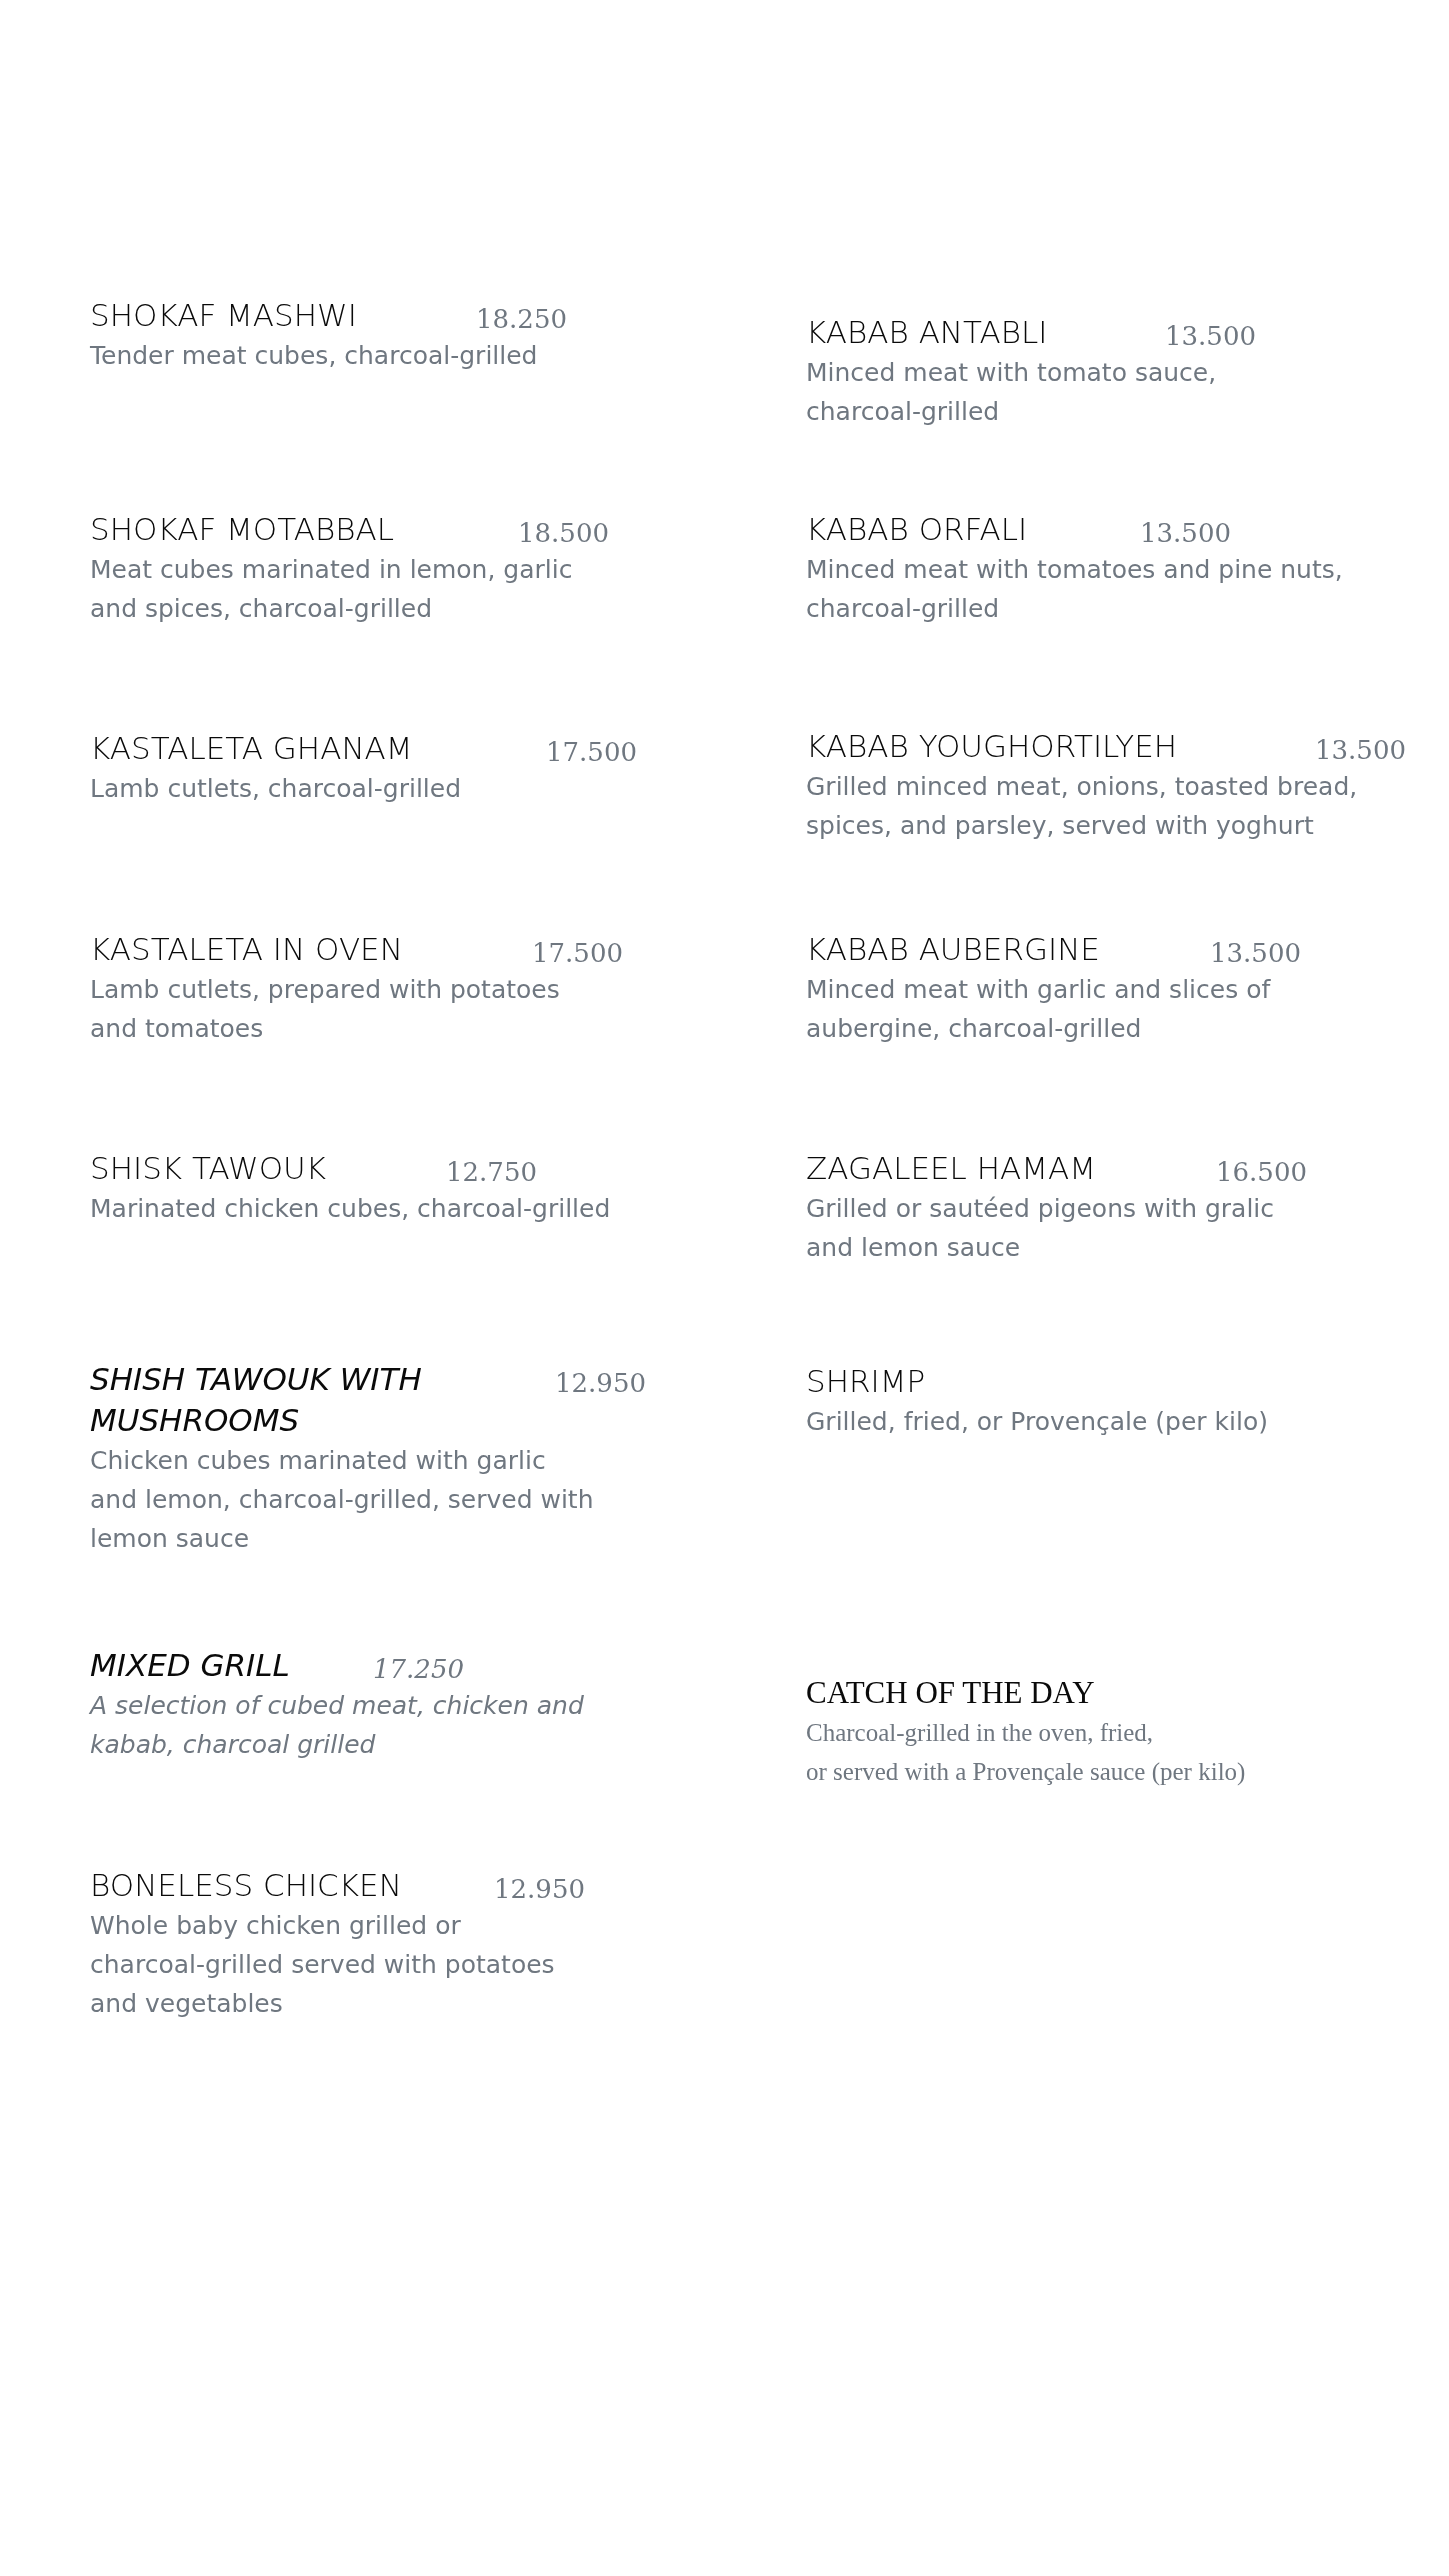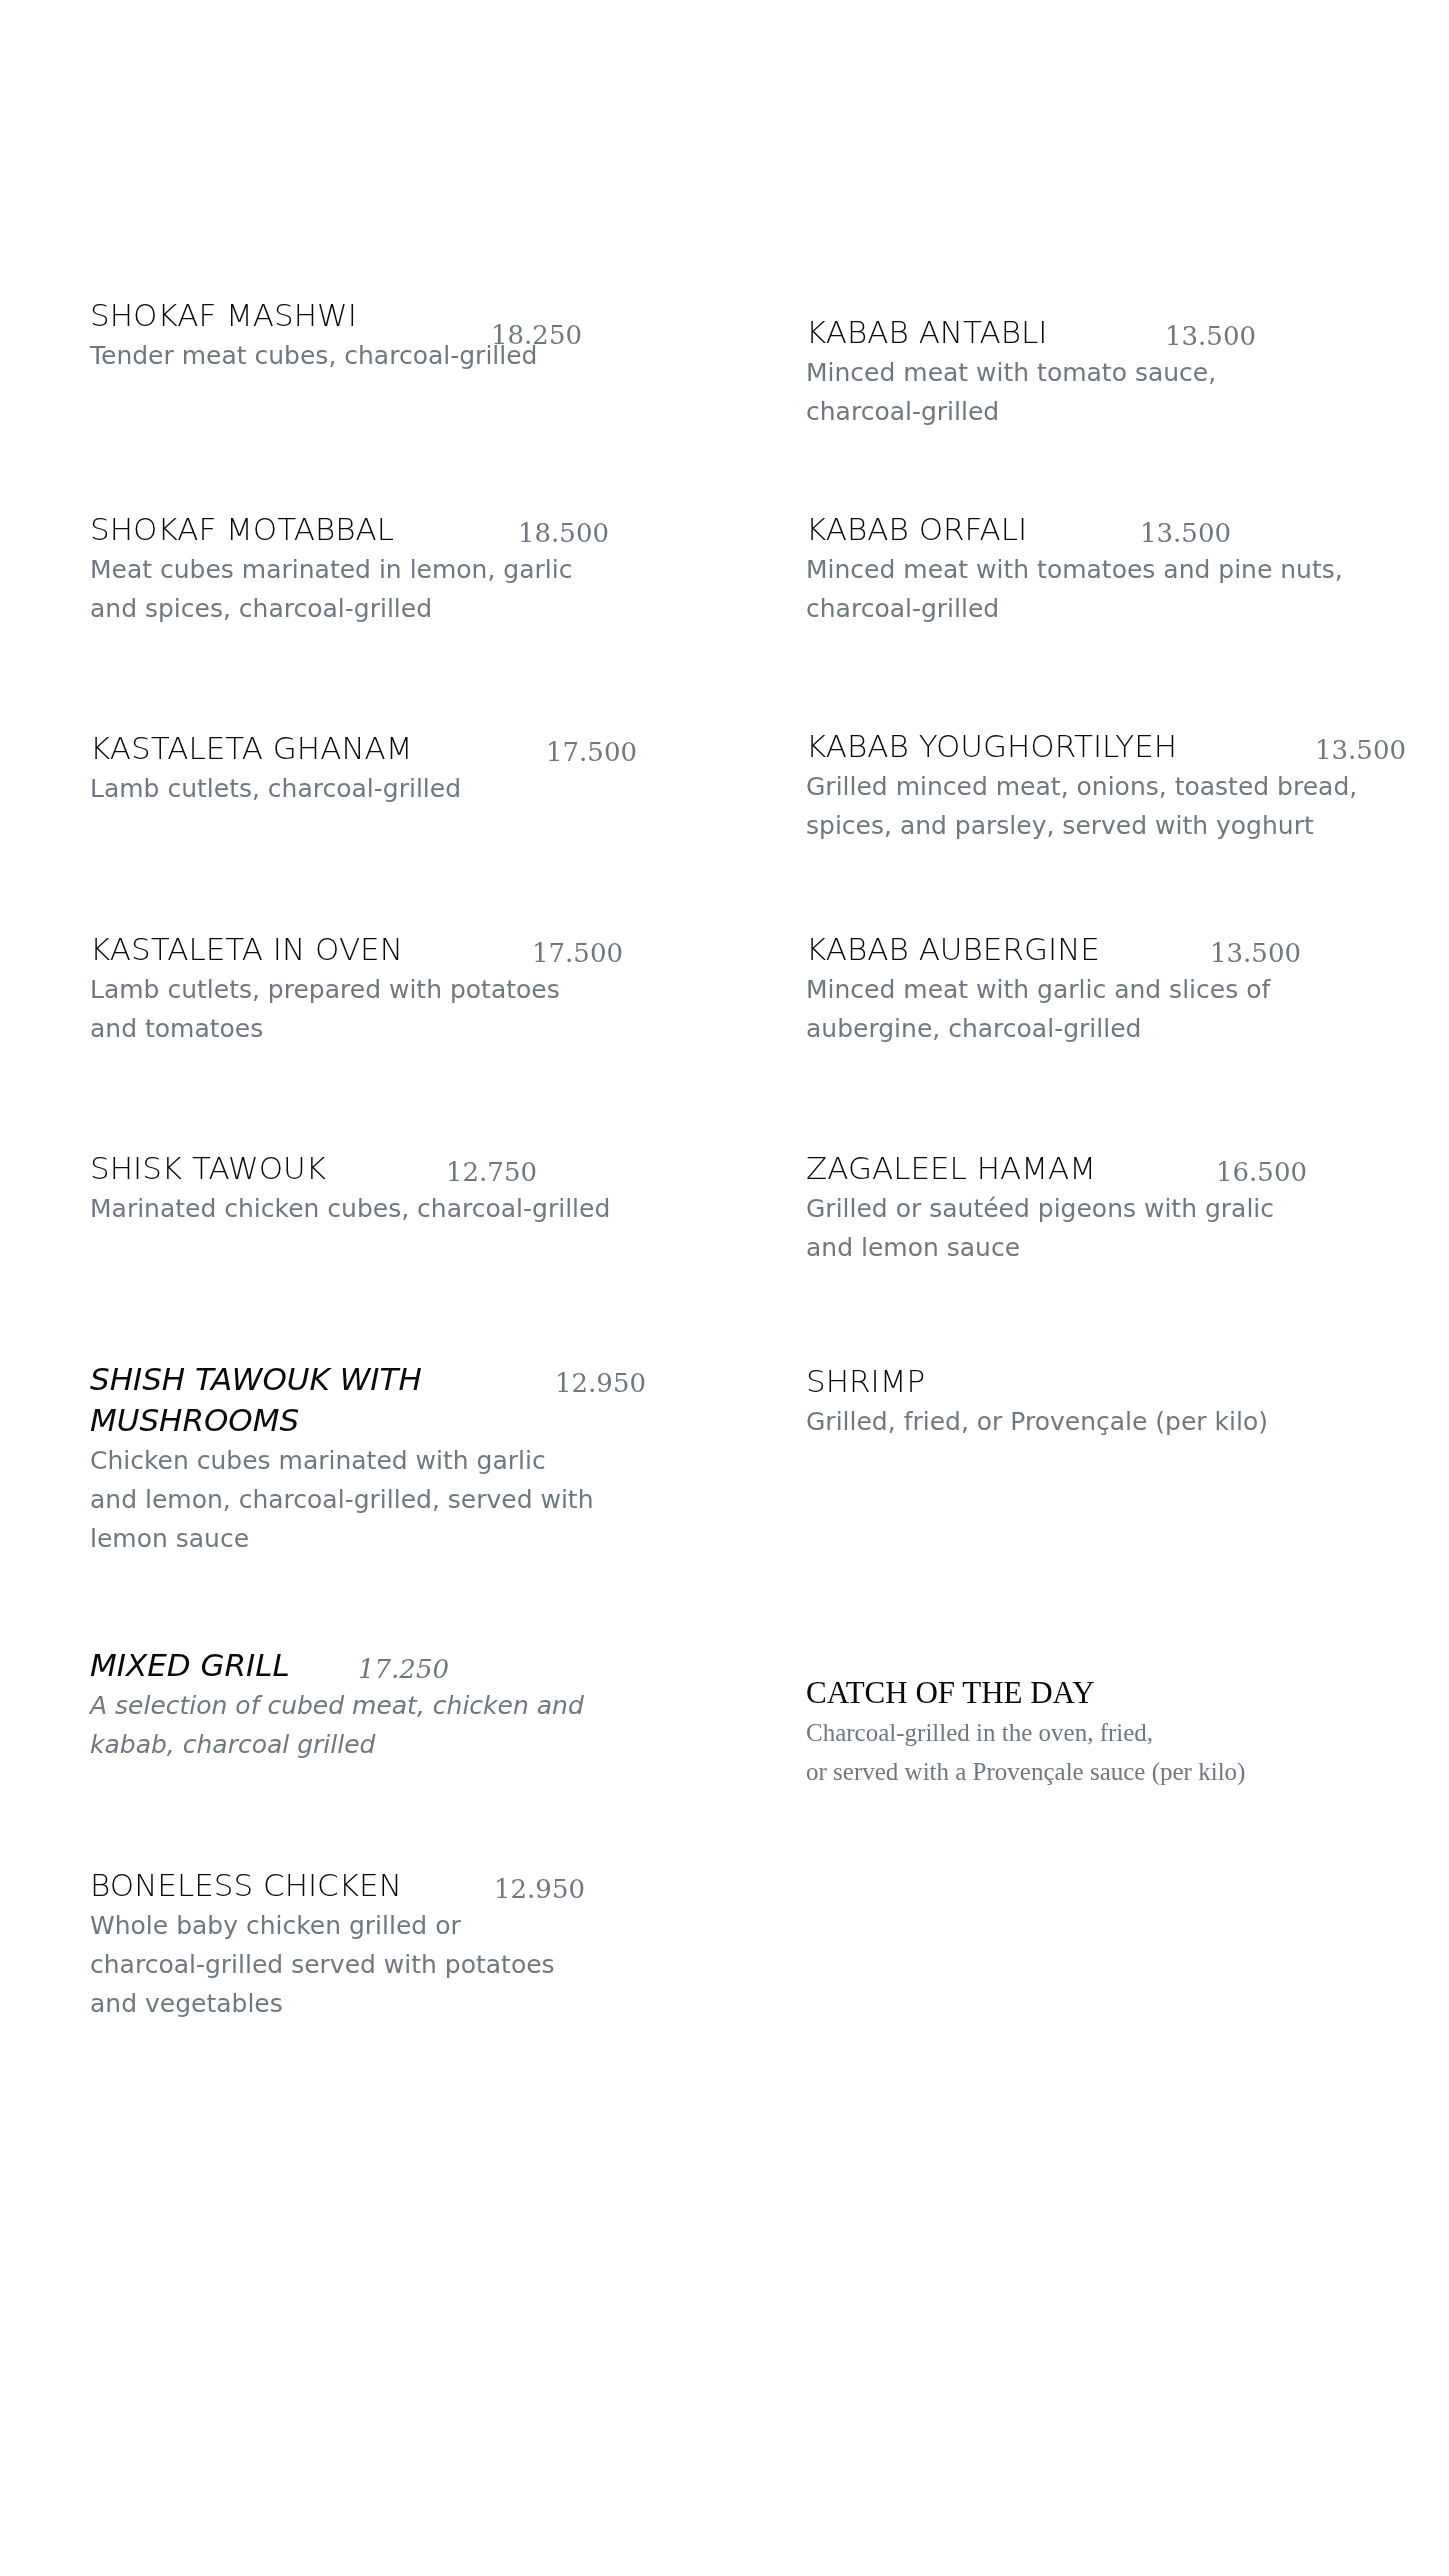--- a/index.html
+++ b/index.html
@@ -9,21 +9,21 @@
   .title { color:#0a0a0a; font-size:31px; line-height:41px; letter-spacing:0px; white-space:nowrap; font-weight:300; }
   .title.wrap { white-space:normal; width:399px;font-style:italic; }
   .price { position:absolute; top:3.9px; color:#6f7780; font-family:"DejaVu Serif", serif; font-size:26px; line-height:41px; }
   .desc { color:#6f7780; font-size:25px; line-height:39px; white-space:pre-line; }
 </style>
 </head>
 <body>
 
 <div class="item" style="left:90px;top:295px;">
   <div class="title">SHOKAF MASHWI</div>
-  <div class="price" style="left:401px;margin-top:16px;">18.250</div>
+  <div class="price" style="left:386px;">18.250</div>
   <div class="desc">Tender meat cubes, charcoal-grilled</div>
 </div>
 
 <div class="item" style="left:90px;top:509px;">
   <div class="title">SHOKAF MOTABBAL</div>
   <div class="price" style="left:428px;">18.500</div>
   <div class="desc">Meat cubes marinated in lemon, garlic
 and spices, charcoal-grilled</div>
 </div>
 
@@ -49,21 +49,21 @@
 <div class="item" style="left:90px;top:1359px;">
   <div class="title wrap">SHISH TAWOUK WITH MUSHROOMS</div>
   <div class="price" style="left:465px;">12.950</div>
   <div class="desc">Chicken cubes marinated with garlic
 and lemon, charcoal-grilled, served with
 lemon sauce</div>
 </div>
 
 <div class="item" style="left:90px;top:1645px;font-style:italic;">
   <div class="title">MIXED GRILL</div>
-  <div class="price" style="left:268px;">17.250</div>
+  <div class="price" style="left:283px;">17.250</div>
   <div class="desc">A selection of cubed meat, chicken and
 kabab, charcoal grilled</div>
 </div>
 
 <div class="item" style="left:90px;top:1865px;">
   <div class="title">BONELESS CHICKEN</div>
   <div class="price" style="left:404px;">12.950</div>
   <div class="desc">Whole baby chicken grilled or
 charcoal-grilled served with potatoes
 and vegetables</div>

